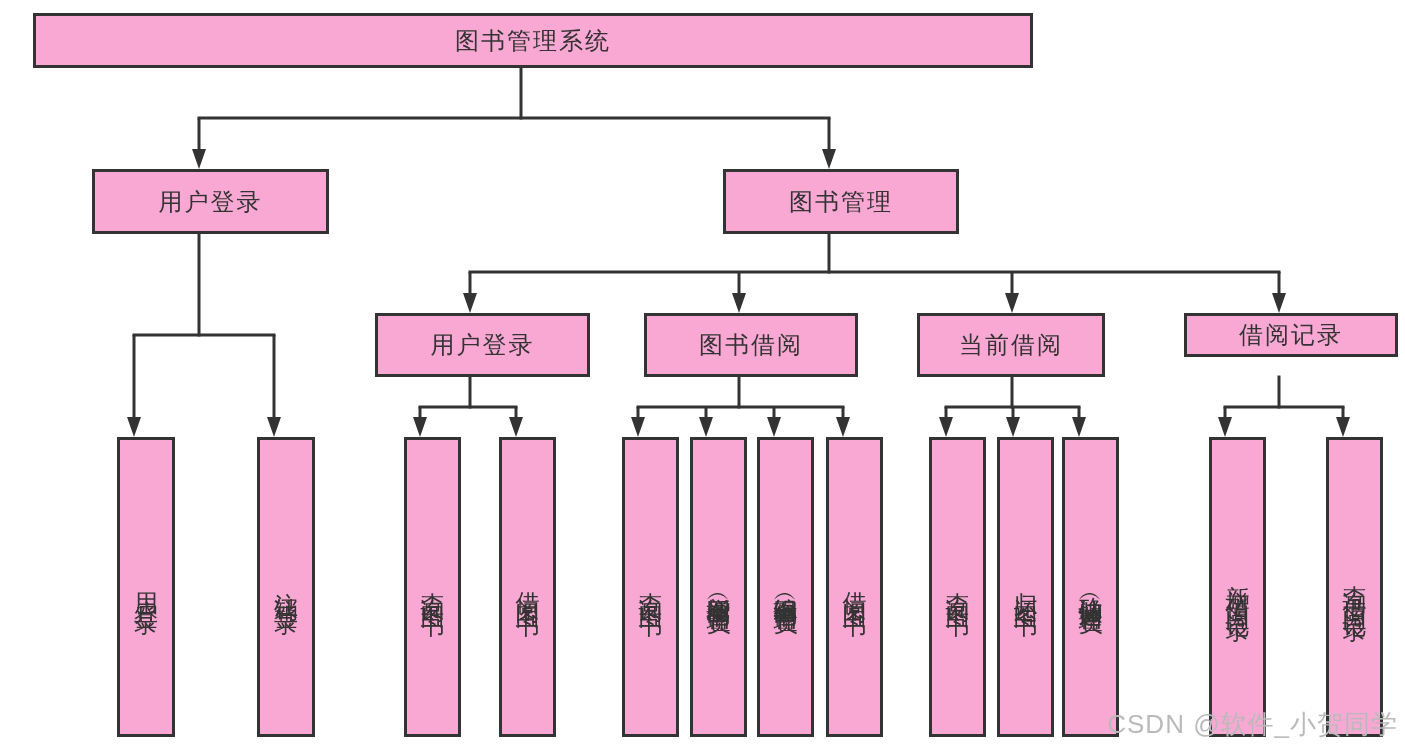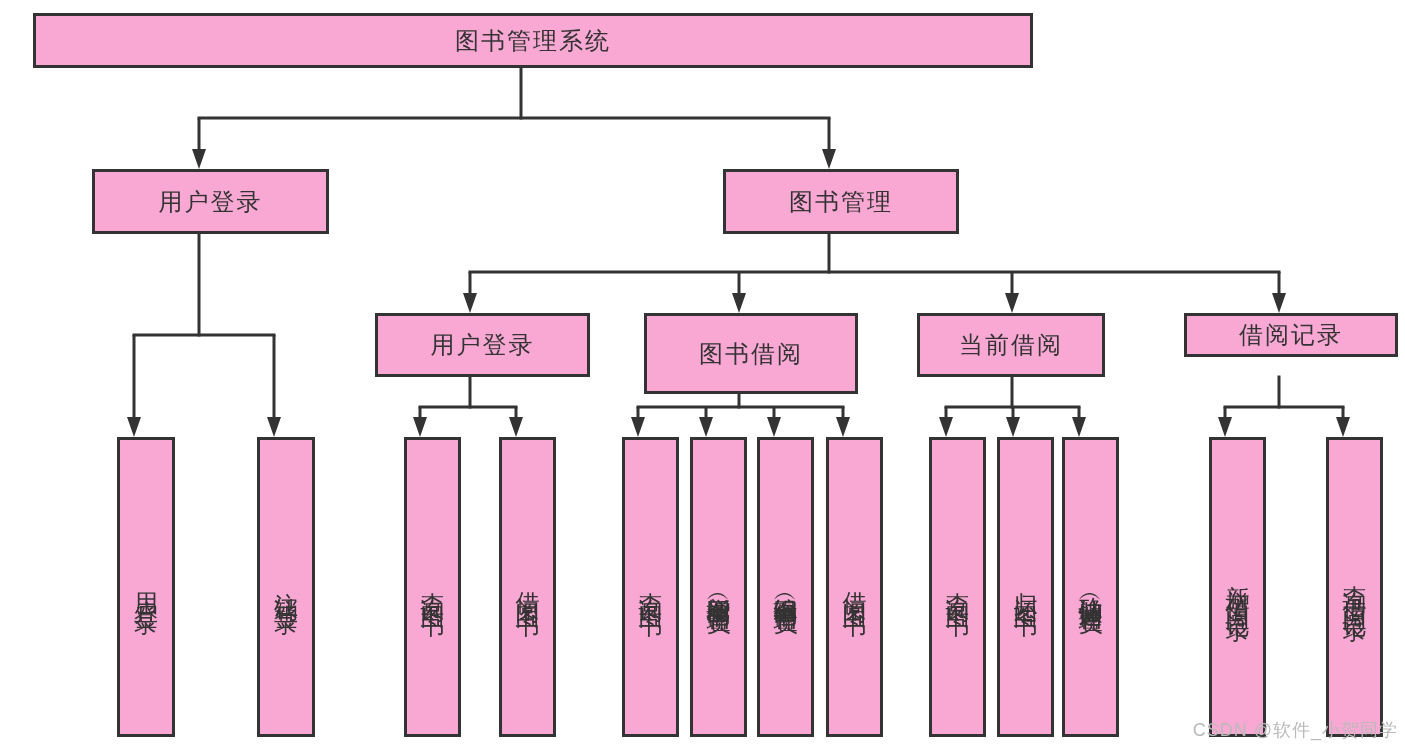--- a/index.html
+++ b/index.html
@@ -25,21 +25,21 @@
     text-orientation:mixed;
     font-size:24px;
     line-height:1;
     white-space:nowrap;
   }
   .loose>span{letter-spacing:7px;}
   .tight>span{letter-spacing:2px;}
   .watermark{
     position:absolute;
     right:7px;bottom:5px;
-    font-size:18px;
+    font-size:26px;
     letter-spacing:1px;
     color:var(--wm,#bababa);
     white-space:nowrap;
     z-index:5;
   }
 </style>
 </head>
 <body>
 
 <div class="canvas" style="--line: #333333; --border: #333333; --text: #333333; --wm: #bababa; --bg: #ffffff;">
@@ -98,21 +98,21 @@
       <line x1="1343" y1="407" x2="1343" y2="421" stroke="#333333" stroke-width="3"></line>
       <polygon points="1343,437 1336,417 1350,417" fill="#333333"></polygon>
     </svg>
 
   <div class="node hbox" style="left:21px;top:13px;width:1000px;height:55px">图书管理系统</div>
 
   <div class="node hbox" style="left:80px;top:169px;width:237px;height:65px">用户登录</div>
   <div class="node hbox" style="left:711px;top:169px;width:236px;height:65px">图书管理</div>
 
   <div class="node hbox" style="left:363px;top:313px;width:215px;height:64px">用户登录</div>
-  <div class="node hbox" style="left:632px;top:313px;width:214px;height:81px">图书借阅</div>
+  <div class="node hbox" style="left:632px;top:313px;width:214px;height:64px">图书借阅</div>
   <div class="node hbox" style="left:905px;top:313px;width:188px;height:64px">当前借阅</div>
   <div class="node hbox" style="left:1172px;top:313px;width:214px;height:44px">借阅记录</div>
 
   <div class="node vbox loose" style="left:105px;top:437px;width:58px;height:300px">
     <span>用户登录</span>
   </div>
   <div class="node vbox loose" style="left:245px;top:437px;width:58px;height:300px">
     <span>注销登录</span>
   </div>
 

